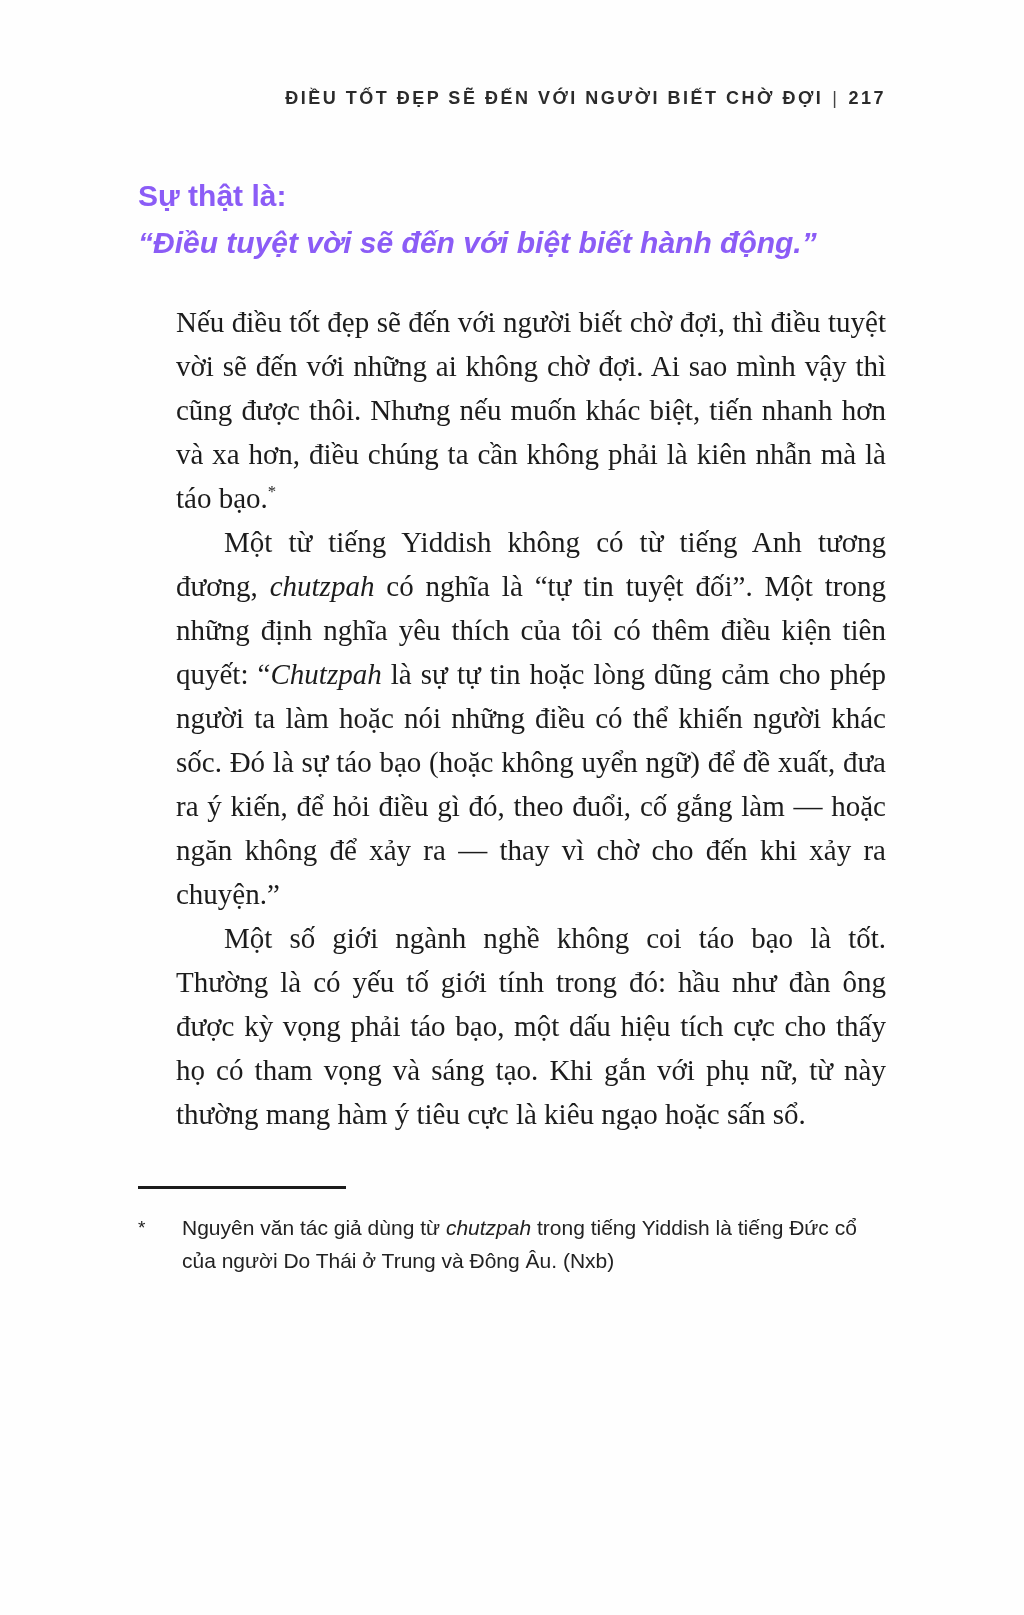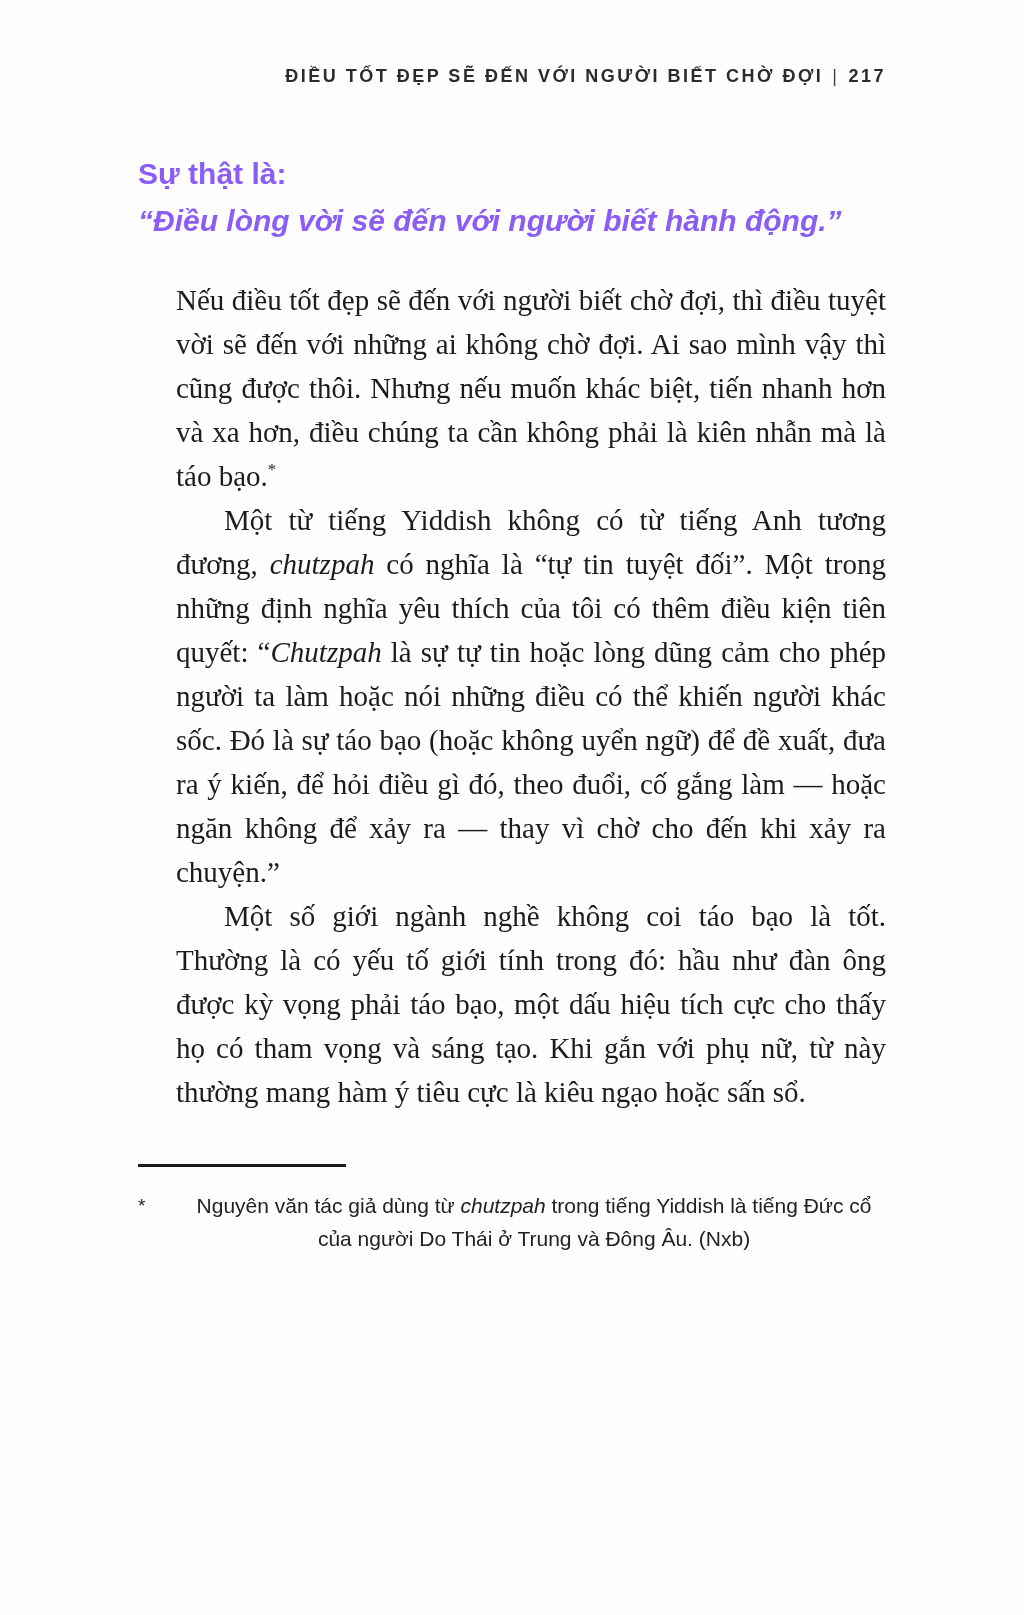--- a/index.html
+++ b/index.html
@@ -6,21 +6,21 @@
     margin: 0;
     padding: 0;
     background: #ffffff;
   }
   .page {
     position: relative;
     width: 1024px;
     height: 1615px;
     background: #fefefe;
     box-sizing: border-box;
-    padding: 64px 138px 0 138px;
+    padding: 86px 138px 0 138px;
     color: #1c1c1c;
     overflow: hidden;
   }
   .running-header {
     text-align: right;
     font-family: "Liberation Sans", sans-serif;
     font-weight: bold;
     font-size: 18px;
     letter-spacing: 2.5px;
     color: #2b2b2b;
@@ -80,35 +80,34 @@
     line-height: 33px;
     color: #222222;
   }
   .footnote-marker {
     flex: 0 0 44px;
     font-size: 19px;
     line-height: 33px;
   }
   .footnote-text {
     flex: 1;
-    text-align: center;
   }
 </style>
 </head>
 <body>
 
 <div class="page">
 
   <header class="running-header">
     <span>ĐIỀU TỐT ĐẸP SẼ ĐẾN VỚI NGƯỜI BIẾT CHỜ ĐỢI</span><span class="divider">|</span><span>217</span>
   </header>
 
   <section class="lead">
     <div class="lead-intro">Sự thật là:</div>
-    <div class="lead-quote">“Điều lòng vời sẽ đến với người biết hành động.”</div>
+    <div class="lead-quote">“Điều tuyệt vời sẽ đến với biệt biết hành động.”</div>
   </section>
 
   <section class="body-text">
     <p class="para"><span>Nếu điều tốt đẹp sẽ đến với người biết chờ đợi, thì điều tuyệt vời sẽ đến với những ai không chờ đợi. Ai sao mình vậy thì cũng được thôi. Nhưng nếu muốn khác biệt, tiến nhanh hơn và xa hơn, điều chúng ta cần không phải là kiên nhẫn mà là táo bạo.</span><sup>*</sup></p>
     <p class="para"><span>Một từ tiếng Yiddish không có từ tiếng Anh tương đương, </span><span style="font-style: italic;">chutzpah</span><span> có nghĩa là “tự tin tuyệt đối”. Một trong những định nghĩa yêu thích của tôi có thêm điều kiện tiên quyết: “</span><span style="font-style: italic;">Chutzpah</span><span> là sự tự tin hoặc lòng dũng cảm cho phép người ta làm hoặc nói những điều có thể khiến người khác sốc. Đó là sự táo bạo (hoặc không uyển ngữ) để đề xuất, đưa ra ý kiến, để hỏi điều gì đó, theo đuổi, cố gắng làm — hoặc ngăn không để xảy ra — thay vì chờ cho đến khi xảy ra chuyện.”</span></p>
     <p class="para"><span>Một số giới ngành nghề không coi táo bạo là tốt. Thường là có yếu tố giới tính trong đó: hầu như đàn ông được kỳ vọng phải táo bạo, một dấu hiệu tích cực cho thấy họ có tham vọng và sáng tạo. Khi gắn với phụ nữ, từ này thường mang hàm ý tiêu cực là kiêu ngạo hoặc sấn sổ.</span></p>
   </section>
 
   <footer class="footnote-section">
     <div class="footnote-rule"></div>

